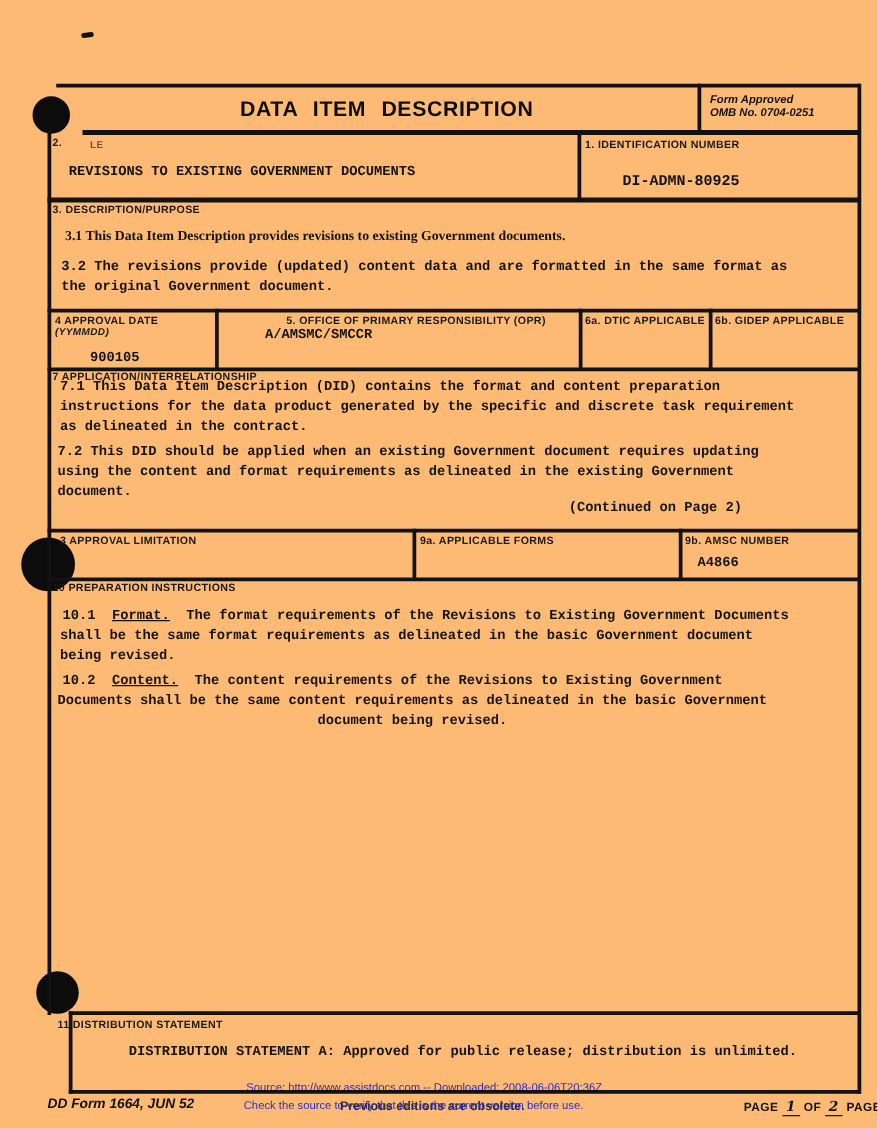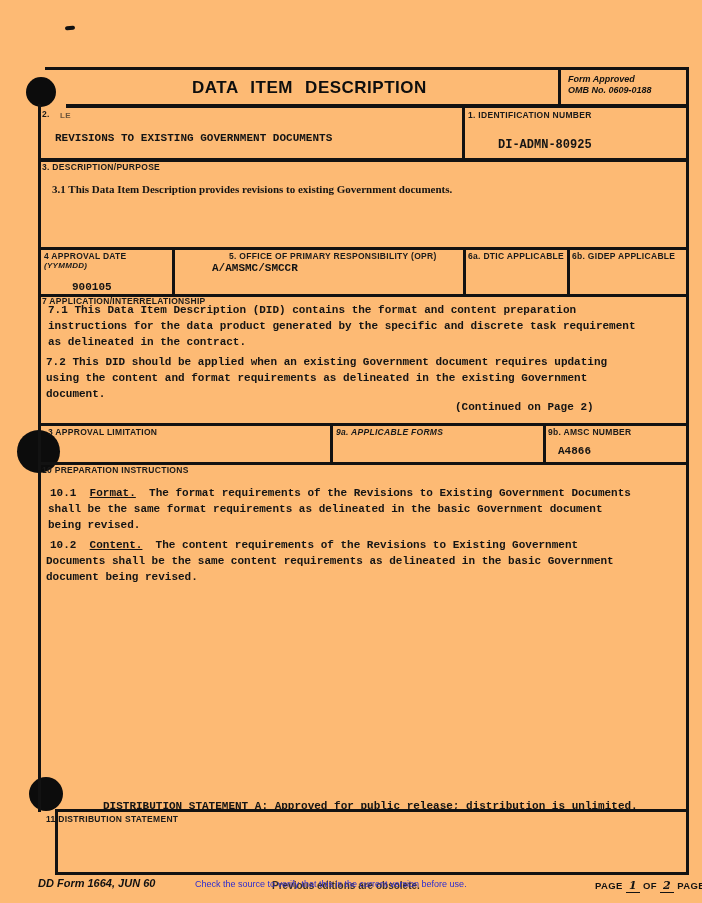--- a/index.html
+++ b/index.html
@@ -62,32 +62,34 @@
 
   <div class="dash" style="left:65px;top:26px;width:10px;height:4px;"></div>
 
   <div class="hole" style="left:26px;top:77px;width:30px;height:30px;"></div>
   <div class="hole" style="left:17px;top:430px;width:43px;height:43px;"></div>
   <div class="hole" style="left:29px;top:777px;width:34px;height:34px;"></div>
 
   <div class="hdr-title" style="left:192px;top:78px;">DATA ITEM DESCRIPTION</div>
   <div class="omb" style="left:568px;top:74px;">
     <div>Form Approved</div>
-    <div>OMB No. 0609-0188</div>
+    <div>OMB No. 0704-0251</div>
   </div>
 
   <div class="lbl" style="left:42px;top:109px;">2.</div>
-  <div class="lbl faded" style="left:60px;top:111px;font-size:8px;">LE</div>
+  <div class="lbl faded" style="left:72px;top:111px;font-size:8px;">LE</div>
   <div class="mono" style="left:55px;top:130px;">REVISIONS TO EXISTING GOVERNMENT DOCUMENTS</div>
 
   <div class="lbl" style="left:468px;top:110px;">1. IDENTIFICATION NUMBER</div>
   <div class="mono" style="left:498px;top:137px;font-size:12px;">DI-ADMN-80925</div>
 
   <div class="lbl" style="left:42px;top:162px;">3. DESCRIPTION/PURPOSE</div>
   <div class="mono" style="left:52px;top:181px;font-family:Liberation Serif, serif;">3.1  This Data Item Description provides revisions to existing Government documents.</div>
+  <div class="mono" style="left:49px;top:206px;">3.2  The revisions provide (updated) content data and are formatted in the same format as
+the original Government document.</div>
 
   <div class="lbl" style="left:44px;top:251px;">4 APPROVAL DATE</div>
   <div class="lbl lbl-it" style="left:44px;top:261px;">(YYMMDD)</div>
   <div class="mono" style="left:72px;top:279px;">900105</div>
 
   <div class="lbl" style="left:182px;top:251px;padding-left:47px;">5. OFFICE OF PRIMARY RESPONSIBILITY (OPR)</div>
   <div class="mono" style="left:212px;top:260px;">A/AMSMC/SMCCR</div>
 
   <div class="lbl" style="left:468px;top:251px;">6a. DTIC APPLICABLE</div>
   <div class="lbl" style="left:572px;top:251px;">6b. GIDEP APPLICABLE</div>
@@ -95,37 +97,38 @@
   <div class="lbl" style="left:42px;top:296px;text-align:center;">7 APPLICATION/INTERRELATIONSHIP</div>
   <div class="mono" style="left:48px;top:302px;">7.1  This Data Item Description (DID) contains the format and content preparation
 instructions for the data product generated by the specific and discrete task requirement
 as delineated in the contract.</div>
   <div class="mono" style="left:46px;top:354px;">7.2  This DID should be applied when an existing Government document requires updating
 using the content and format requirements as delineated in the existing Government
 document.</div>
   <div class="mono" style="left:455px;top:399px;">(Continued on Page 2)</div>
 
   <div class="lbl" style="left:48px;top:427px;">3 APPROVAL LIMITATION</div>
-  <div class="lbl" style="left:336px;top:427px;font-style:italic;">9a. APPLICABLE FORMS</div>
+  <div class="lbl" style="left:336px;top:427px;">9a. APPLICABLE FORMS</div>
   <div class="lbl" style="left:548px;top:427px;">9b. AMSC NUMBER</div>
   <div class="mono" style="left:558px;top:443px;">A4866</div>
 
   <div class="lbl" style="left:42px;top:465px;">10 PREPARATION INSTRUCTIONS</div>
 
   <div class="mono pre" style="left:50px;top:485px;"><span>10.1  </span><span class="u">Format.</span><span>  The format requirements of the Revisions to Existing Government Documents</span></div>
   <div class="mono" style="left:48px;top:501px;">shall be the same format requirements as delineated in the basic Government document
 being revised.</div>
 
   <div class="mono pre" style="left:50px;top:537px;"><span>10.2  </span><span class="u">Content.</span><span>  The content requirements of the Revisions to Existing Government</span></div>
-  <div class="mono" style="left:46px;top:553px;">Documents shall be the same content requirements as delineated in the basic Government
+  <div class="mono" style="left:46px;top:553px;text-align:center;">Documents shall be the same content requirements as delineated in the basic Government
 document being revised.</div>
 
   <div class="lbl" style="left:46px;top:814px;">11 DISTRIBUTION STATEMENT</div>
-  <div class="mono" style="left:75px;top:798px;padding-left:28px;">DISTRIBUTION STATEMENT A:  Approved for public release; distribution is unlimited.</div>
+  <div class="mono" style="left:75px;top:834px;padding-left:28px;">DISTRIBUTION STATEMENT A:  Approved for public release; distribution is unlimited.</div>
 
+  <div class="blue" style="left:197px;top:865px;color:#2b2bd0;">Source: http://www.assistdocs.com -- Downloaded: 2008-06-06T20:36Z</div>
 
   <div class="hline" style="left:45px;top:67px;width:643px;height:3px;"></div>
   <div class="hline" style="left:66px;top:104px;width:622px;height:3.5px;"></div>
   <div class="hline" style="left:38px;top:158px;width:650px;height:3.5px;"></div>
   <div class="hline" style="left:38px;top:247px;width:650px;height:3px;"></div>
   <div class="hline" style="left:38px;top:294px;width:650px;height:2.5px;"></div>
   <div class="hline" style="left:38px;top:423px;width:650px;height:3px;"></div>
   <div class="hline" style="left:38px;top:462px;width:650px;height:2.5px;"></div>
   <div class="hline" style="left:55px;top:809px;width:633px;height:3px;"></div>
   <div class="hline" style="left:55px;top:872px;width:633px;height:3px;"></div>
@@ -134,21 +137,21 @@
   <div class="vline" style="left:686px;top:67px;width:2.5px;height:808px;"></div>
   <div class="vline" style="left:558px;top:67px;width:2.5px;height:40px;"></div>
   <div class="vline" style="left:462px;top:104px;width:2.5px;height:57px;"></div>
   <div class="vline" style="left:172px;top:247px;width:2.5px;height:49px;"></div>
   <div class="vline" style="left:463px;top:247px;width:2.5px;height:49px;"></div>
   <div class="vline" style="left:567px;top:247px;width:2.5px;height:49px;"></div>
   <div class="vline" style="left:330px;top:423px;width:2.5px;height:41px;"></div>
   <div class="vline" style="left:543px;top:423px;width:2.5px;height:41px;"></div>
   <div class="vline" style="left:55px;top:809px;width:2.5px;height:66px;"></div>
 
-  <div class="ftr-form" style="left:38px;top:877px;">DD Form 1664, JUN 60</div>
+  <div class="ftr-form" style="left:38px;top:877px;">DD Form 1664, JUN 52</div>
 
   <div class="prev-ed" style="left:272px;top:880px;">Previous editions are obsolete.</div>
   <div class="blue" style="left:195px;top:879px;color:#2b2bd0;">Check the source to verify that this is the current version before use.</div>
 
   <div class="ftr-page" style="left:595px;top:879px;">
     <span>PAGE</span>
     <span class="pgnum">1</span>
     <span>OF</span>
     <span class="pgnum">2</span>
     <span>PAGES</span>

